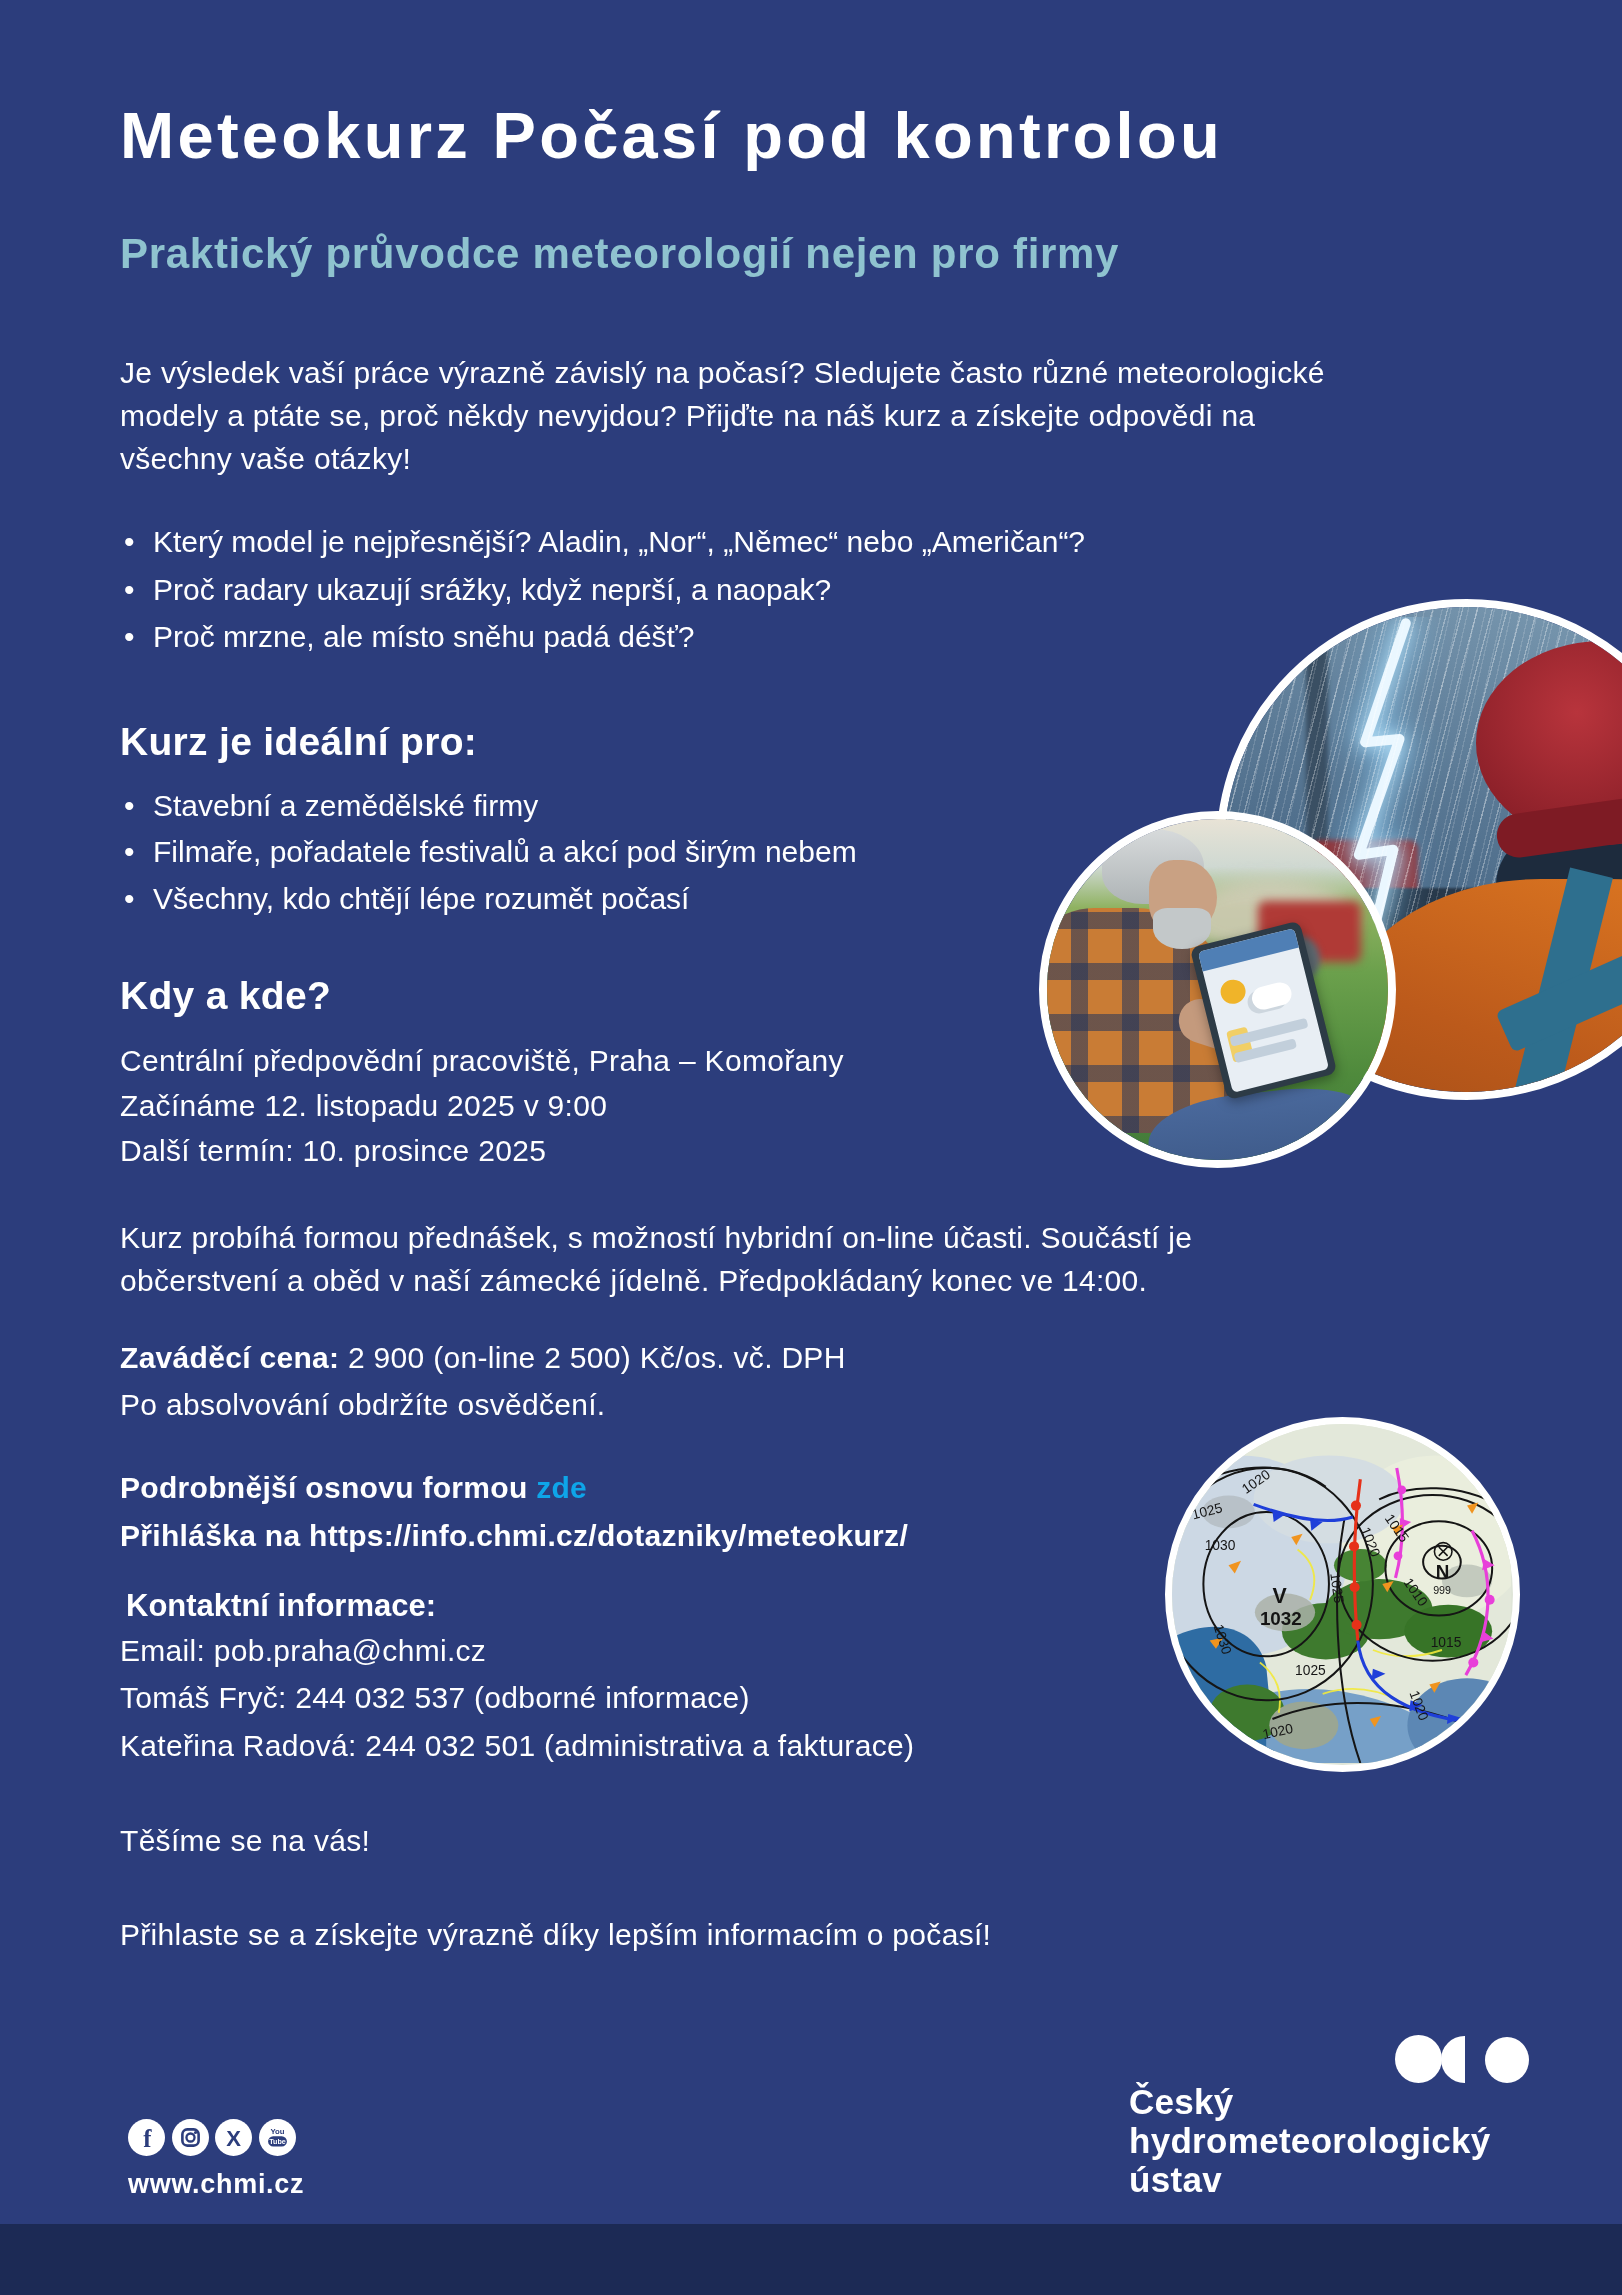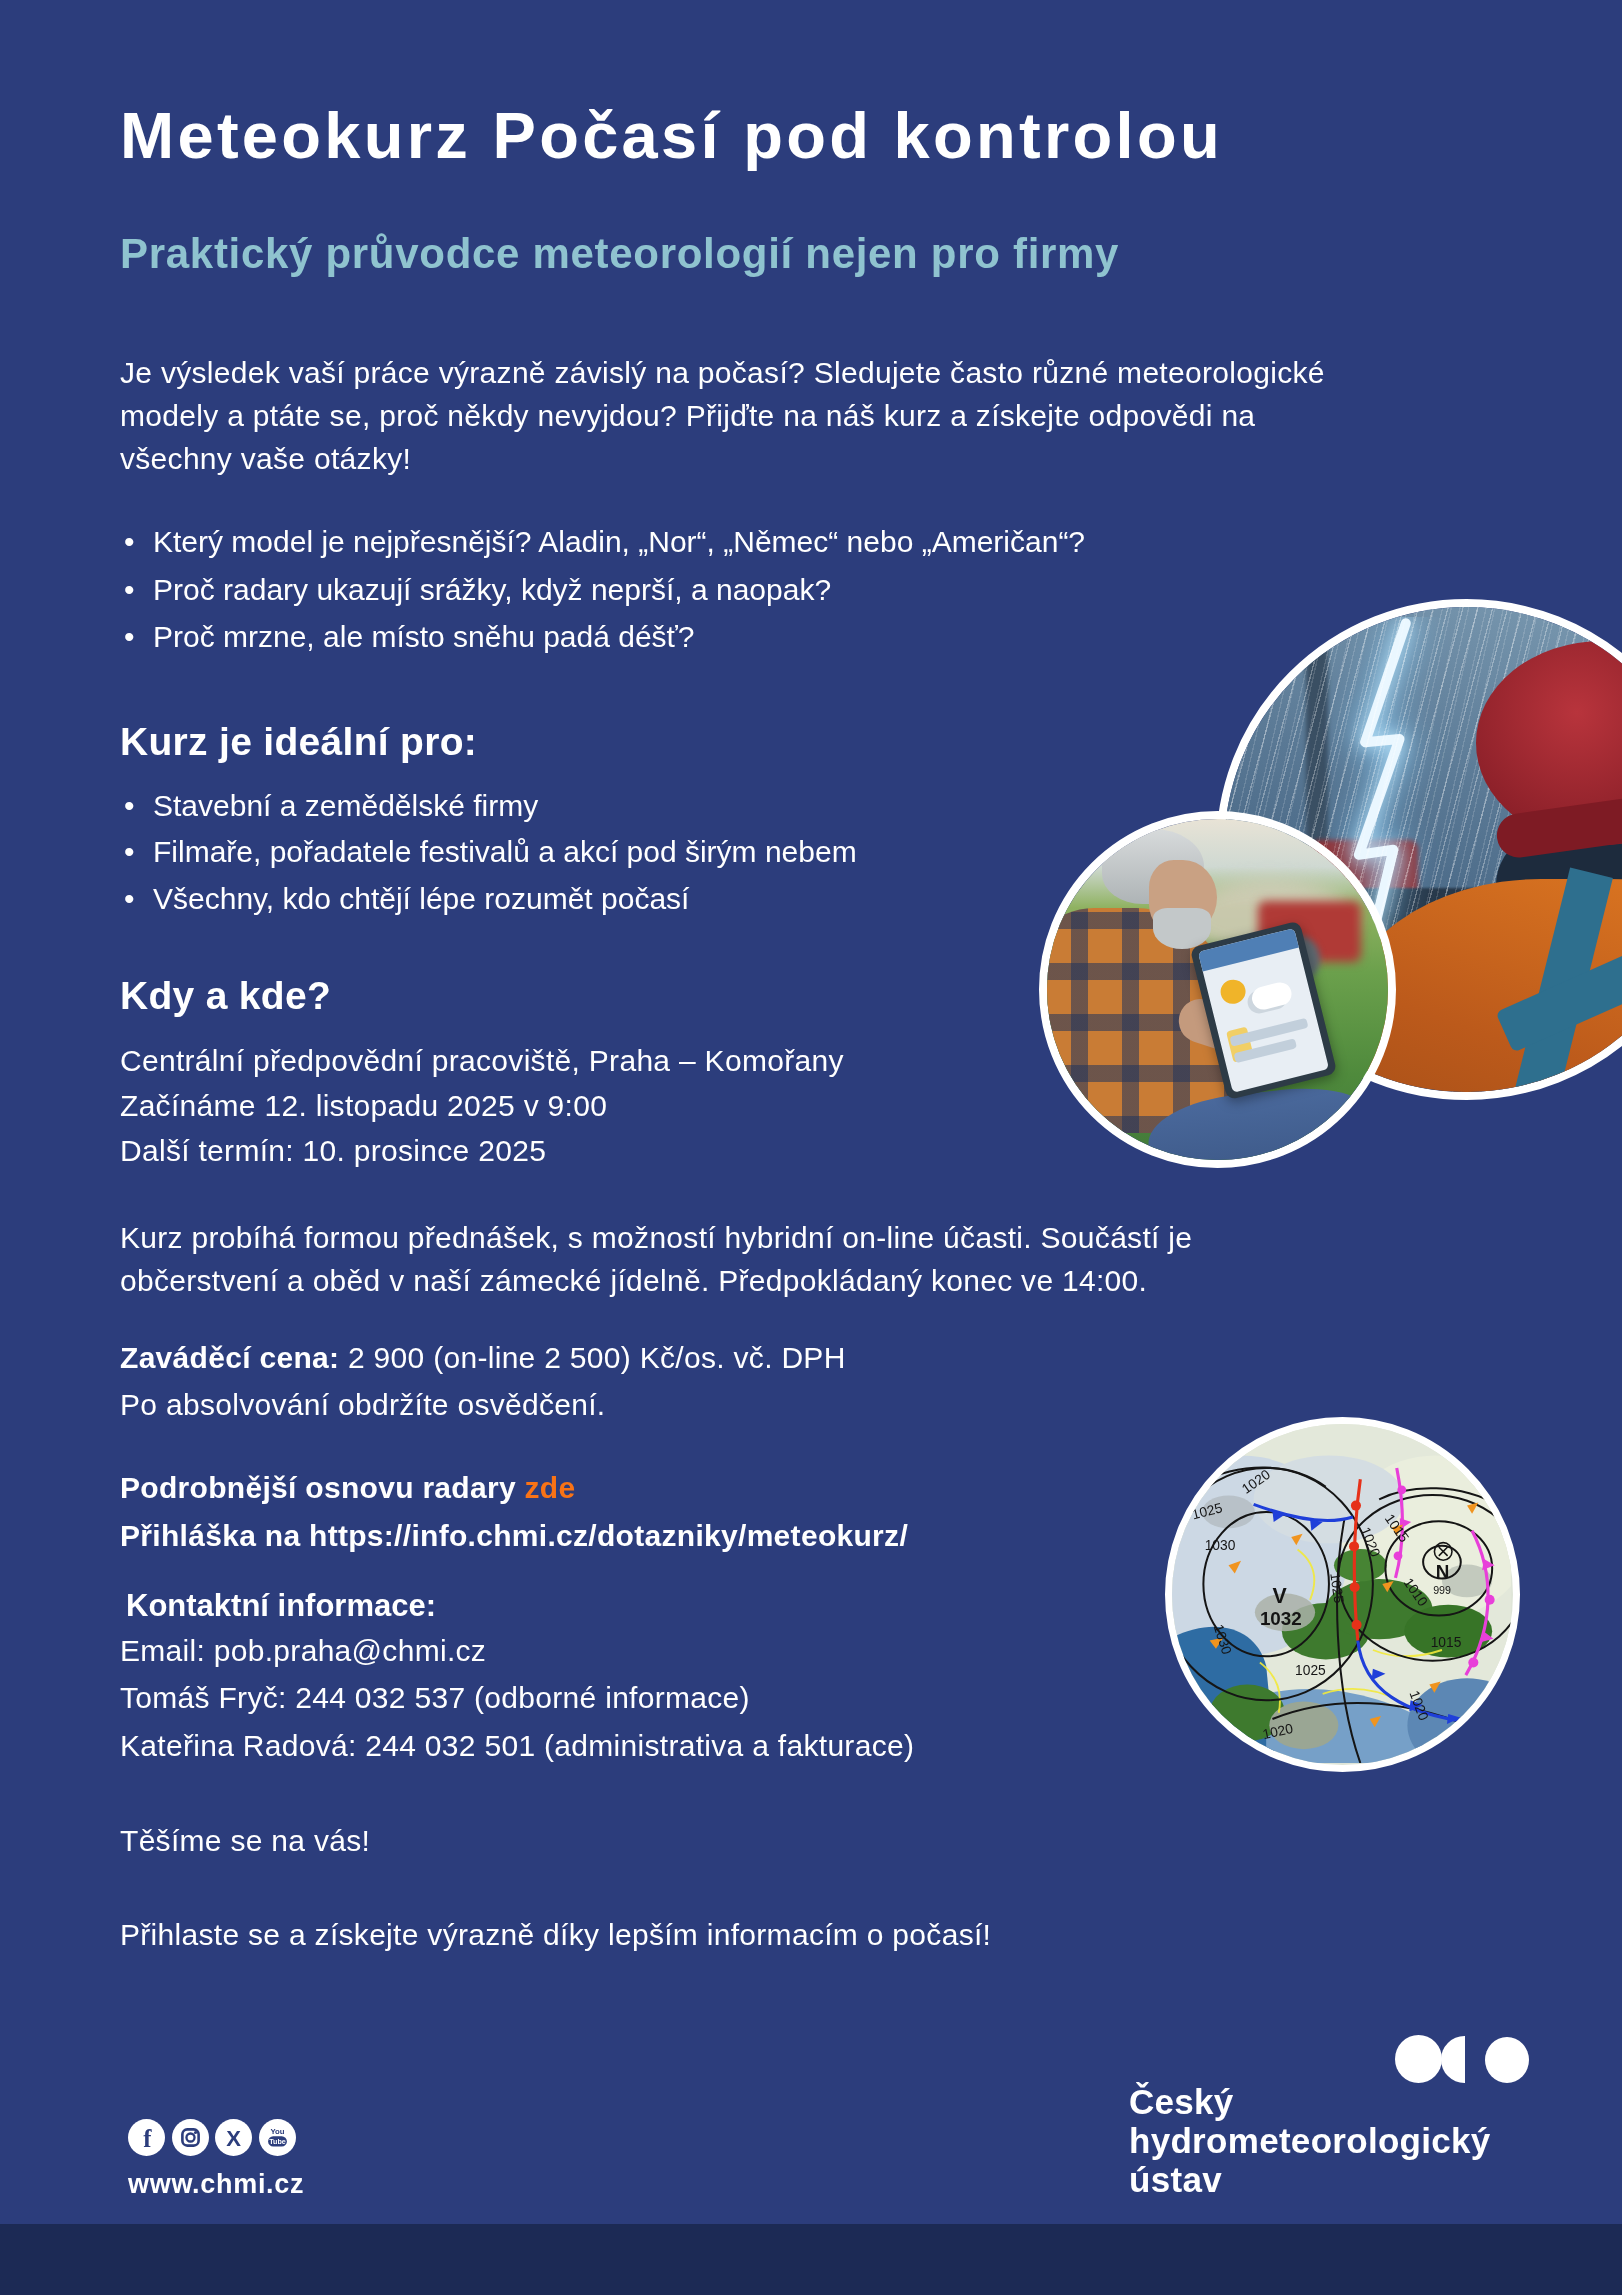--- a/index.html
+++ b/index.html
@@ -23,21 +23,21 @@
   .h-ideal{left:120px;top:720px;}
   .ideal-list{top:787px;}
   .ideal-list li{margin-bottom:16.4px;}
   .h-when{left:120px;top:974px;}
   .when-lines{left:120px;top:1038px;line-height:45px;}
   .course{left:120px;top:1216px;width:1427px;}
   .price{left:120px;top:1336px;}
   .bold{font-weight:bold;}
   .price-note{left:120px;top:1383px;}
   .syllabus{left:120px;top:1466px;font-weight:bold;}
-  .link-teal{color:#f97316;text-decoration:none;}
+  .link-teal{color:#0ea5e9;text-decoration:none;}
   .application{left:120px;top:1514px;font-weight:bold;}
   .application a{color:#ffffff;text-decoration:none;}
   .h-contact{left:120px;top:1582px;font-size:31px;font-weight:bold;margin:6px;}
   .c-line1{left:120px;top:1629px;}
   .c-line2{left:120px;top:1676px;}
   .c-line3{left:120px;top:1724px;}
   .closing1{left:120px;top:1819px;}
   .closing2{left:120px;top:1913px;}
   .c-line1 a{color:#ffffff;text-decoration:none;}
   
@@ -134,21 +134,21 @@
     <div>Kurz probíhá formou přednášek, s možností hybridní on-line účasti. Součástí je</div>
     <div>občerstvení a oběd v naší zámecké jídelně. Předpokládaný konec ve 14:00.</div>
   </div>
 
   <div class="abs price body-text">
     <span class="bold">Zaváděcí cena:</span><span> 2 900 (on-line 2 500) Kč/os. vč. DPH</span>
   </div>
   <div class="abs price-note body-text">Po absolvování obdržíte osvědčení.</div>
 
   <div class="abs syllabus body-text">
-    <span>Podrobnější osnovu radary </span><a class="link-teal" href="#">zde</a>
+    <span>Podrobnější osnovu formou </span><a class="link-teal" href="#">zde</a>
   </div>
   <div class="abs application body-text">
     <span>Přihláška na </span><a href="#">https://info.chmi.cz/dotazniky/meteokurz/</a>
   </div>
 
   <h4 class="abs h-contact">Kontaktní informace:</h4>
   <div class="abs c-line1 body-text">
     <a href="#">Email: pob.praha@chmi.cz</a>
   </div>
   <div class="abs c-line2 body-text">Tomáš Fryč: 244 032 537 (odborné informace)</div>

